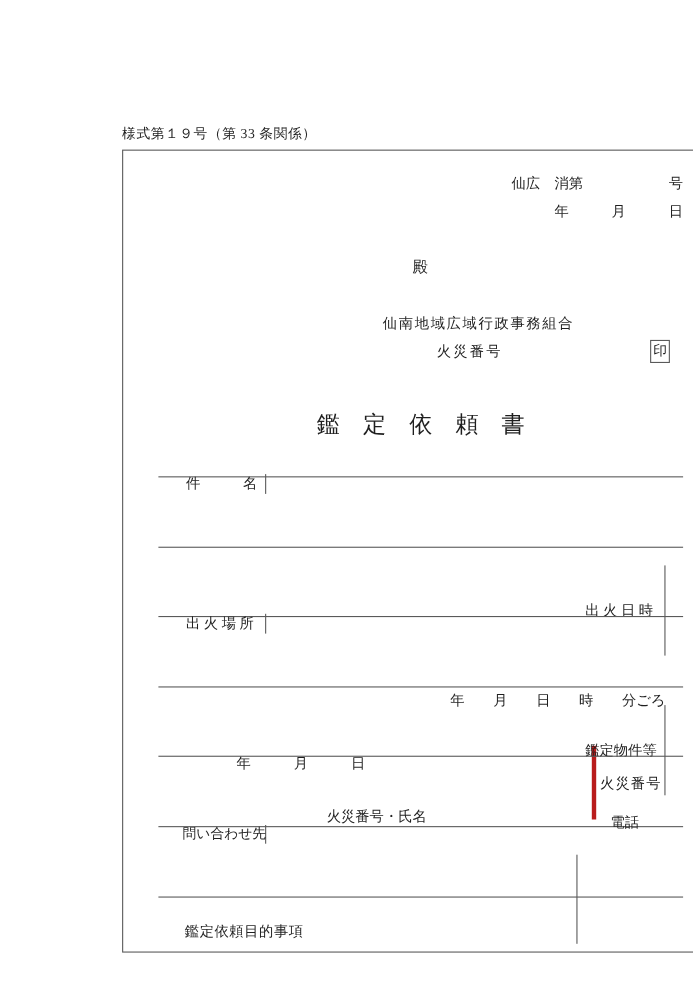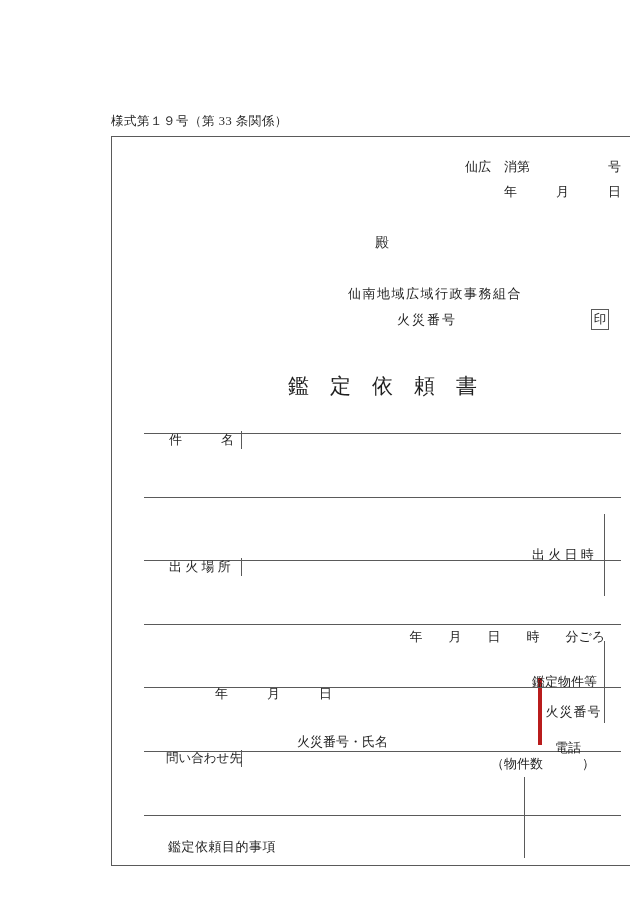--- a/index.html
+++ b/index.html
@@ -138,21 +138,20 @@
       <div class="cell fireno-blank"></div>
     </div>
 
     <div class="row r-h32">
       <div class="cell label-cell">出 火 場 所</div>
       <div class="cell value-cell"></div>
     </div>
 
     <div class="row r-h31">
       <div class="cell label-cell">鑑定物件等</div>
-      <div class="cell value-cell count-note">（物件数　　　）</div>
     </div>
 
     <div class="row r-h32">
       <div class="cell value-cell sample-value">年　　　月　　　日</div>
     </div>
 
     <div class="row r-h32">
       <div class="cell label-cell contact-label">問い合わせ先</div>
       <div class="cell value-cell contact-value">
         <span>火災番号・氏名</span>

